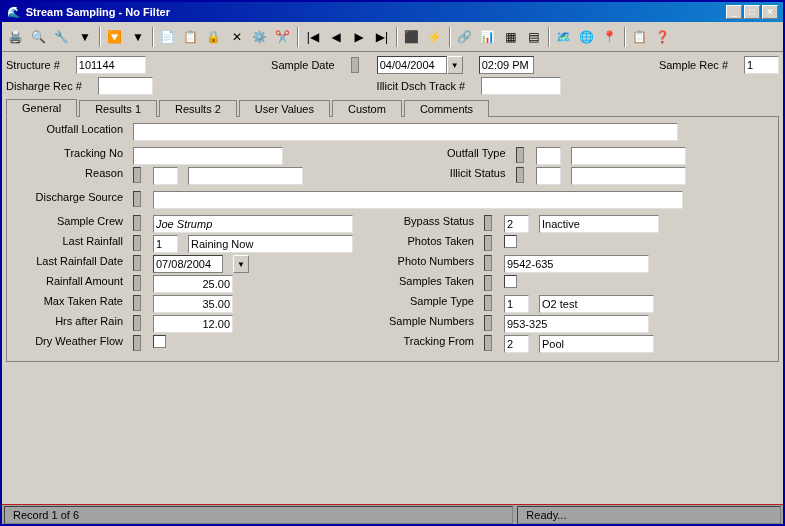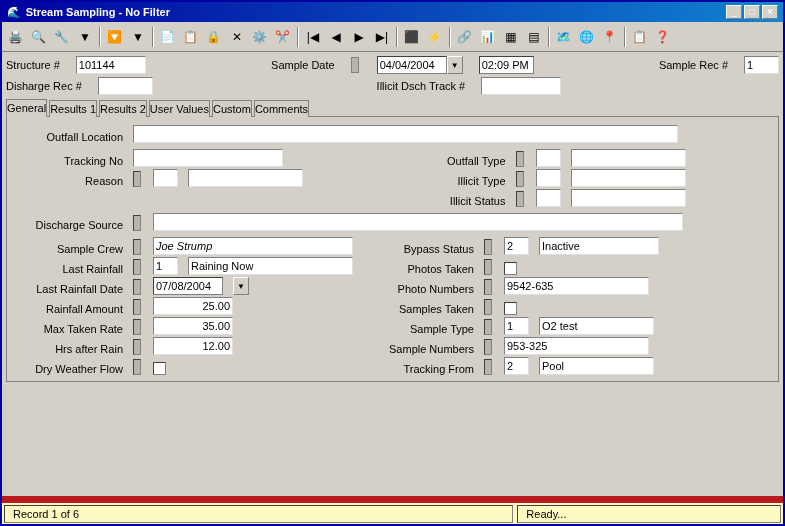--- a/index.html
+++ b/index.html
@@ -99,21 +99,21 @@
     .field-label {
       font-size: 11px;
       color: #000;
       white-space: nowrap;
     }
     .tabs-container {
       display: flex;
       align-items: flex-end;
     }
     .tab {
-      padding: 2px 0;
+      padding: 2px 15px;
       border: 1px solid #808080;
       border-bottom: none;
       background: #d4d0c8;
       cursor: pointer;
       font-size: 11px;
       margin-right: 2px;
       position: relative;
       top: 1px;
     }
     .tab.active {
@@ -126,21 +126,21 @@
       border: 1px solid #808080;
       background: #d4d0c8;
       flex: 1;
       padding: 6px;
       display: flex;
       flex-direction: column;
       gap: 4px;
     }
     .form-row {
       display: flex;
-      align-items: flex-end;
+      align-items: flex-start;
       gap: 10px;
       min-height: 20px;
     }
     .form-label {
       width: 110px;
       text-align: right;
       font-size: 11px;
       white-space: nowrap;
     }
     .form-input {
@@ -156,24 +156,24 @@
     .checkbox {
       width: 13px;
       height: 13px;
       border: 1px solid #808080;
       border-top-color: #404040;
       border-left-color: #404040;
       background: white;
       display: inline-block;
     }
     .status-bar {
-      background: #fef9c3;
-      border-top: 7px solid #b91c1c;
-      display: flex;
-      height: 28px;
+      background: #a3a3a3;
+      border-top: 1px solid #b91c1c;
+      display: flex;
+      height: 20px;
       align-items: center;
     }
     .status-panel {
       border: 1px solid #808080;
       border-top-color: #404040;
       border-left-color: #404040;
       padding: 1px 8px;
       font-size: 11px;
       height: 18px;
       display: flex;
@@ -355,26 +355,20 @@
           </div>
           <div style="flex:1;">
 
             <div class="form-row">
               <span class="form-label">Outfall Type</span>
               <span class="inset-indicator"></span>
               <input type="text" class="form-input" style="width: 25px;" value="">
               <input type="text" class="form-input" style="width: 115px;" value="">
             </div>
 
-            <div class="form-row">
-              <span class="form-label">Illicit Type</span>
-              <span class="inset-indicator"></span>
-              <input type="text" class="form-input" style="width: 25px;" value="">
-              <input type="text" class="form-input" style="width: 115px;" value="">
-            </div>
 
             <div class="form-row">
               <span class="form-label">Illicit Status</span>
               <span class="inset-indicator"></span>
               <input type="text" class="form-input" style="width: 25px;" value="">
               <input type="text" class="form-input" style="width: 115px;" value="">
             </div>
           </div>
         </div>
 

